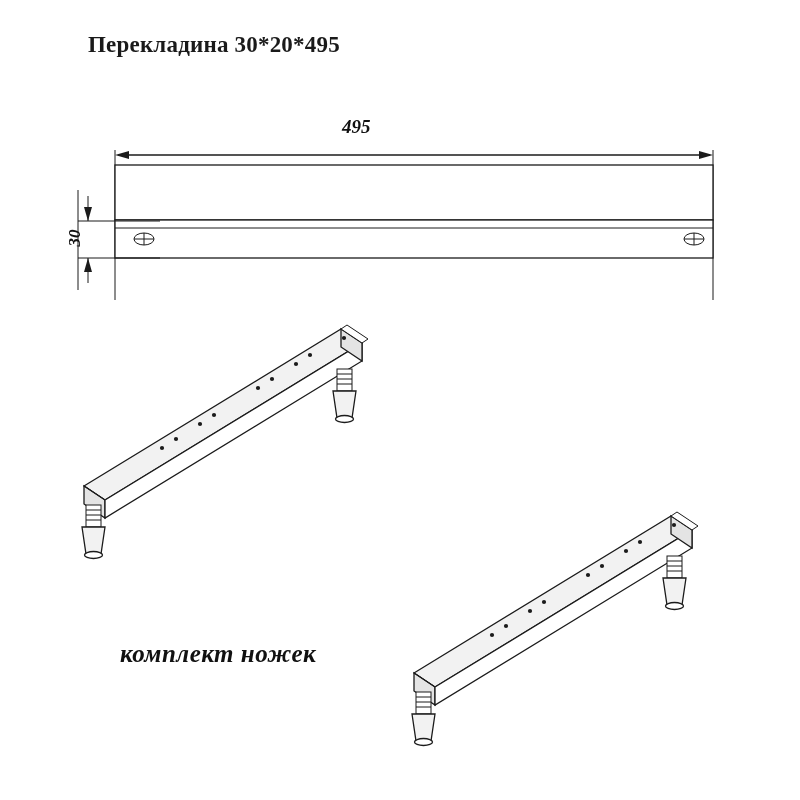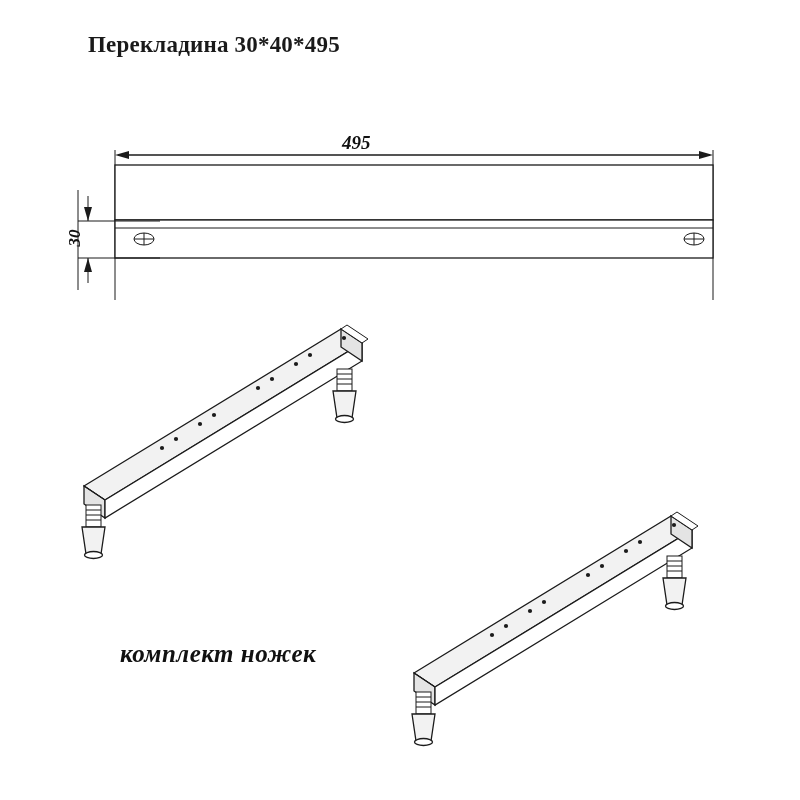--- a/index.html
+++ b/index.html
@@ -69,21 +69,21 @@
   .fillw { fill: #ffffff; }
   .fillg { fill: #f2f2f2; }
   .fillgg { fill: #e4e4e4; }
   .dot { fill: #1b1b1b; }
 </style>
 </head>
 <body>
 
 <div id="page">
 
-  <div class="title">Перекладина 30*40*495</div>
+  <div class="title">Перекладина 30*20*495</div>
 
   <svg class="layer" viewBox="0 0 800 800">
 
     <g class="ln thin">
       <line x1="115" y1="150" x2="115" y2="300"></line>
       <line x1="713" y1="150" x2="713" y2="300"></line>
     </g>
 
     <g class="ln med">
       <line x1="118" y1="155" x2="710" y2="155"></line>
@@ -201,19 +201,19 @@
         <rect x="416" y="692" width="15" height="22" class="ln thin fillw"></rect>
         <line x1="416" y1="697" x2="431" y2="697" class="ln thin"></line>
         <line x1="416" y1="702" x2="431" y2="702" class="ln thin"></line>
         <line x1="416" y1="707" x2="431" y2="707" class="ln thin"></line>
         <polygon points="412,714 435,714 431,741 416,741" class="ln med fillg"></polygon>
         <ellipse cx="423.5" cy="742" rx="9" ry="3.5" class="ln med fillw"></ellipse>
       </g>
     </g>
   </svg>
 
-  <div class="dim-label-h" style="left:342px; top:132px;">495</div>
+  <div class="dim-label-h" style="left:342px; top:116px;">495</div>
 
   <div class="dim-label-v" style="left:55px; top:228px; width:40px; text-align:center;">30</div>
 
   <div class="caption">комплект ножек</div>
 
 </div>
 
 </body></html>

